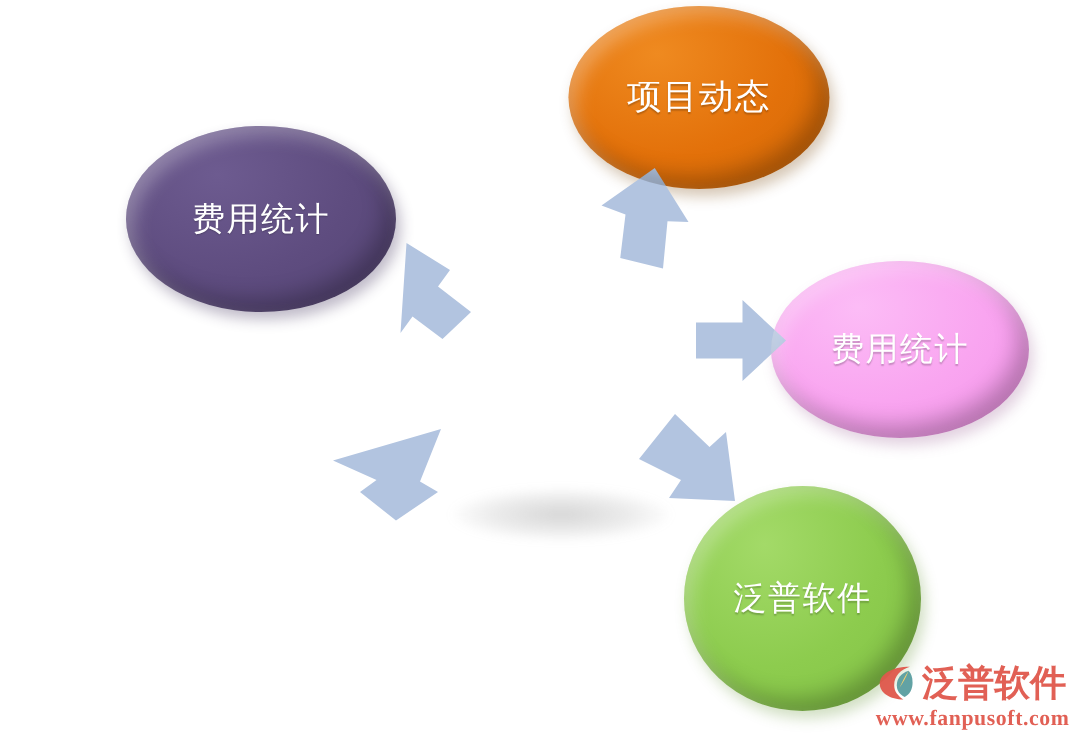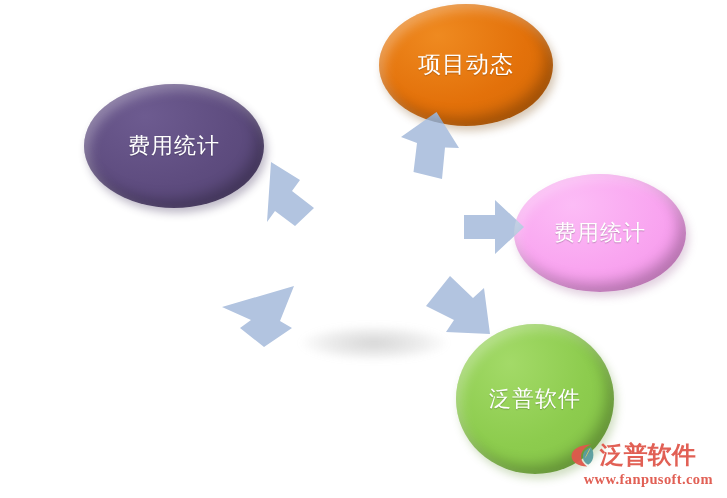--- a/index.html
+++ b/index.html
@@ -146,21 +146,21 @@
     letter-spacing: 0px;
     line-height: 1;
   }
   .logo-url {
     font-family: "Liberation Serif", "DejaVu Serif", serif;
     font-size: 14.5px;
     font-weight: bold;
     color: #e0584c;
     letter-spacing: 0.4px;
     margin-top: 2px;
-    margin-left: 16px;
+    margin-left: 1px;
   }
 
   
   .corner-leaf {
     position: absolute;
     right: 0;
     bottom: 0;
     width: 120px;
     height: 80px;
     z-index: 4;

